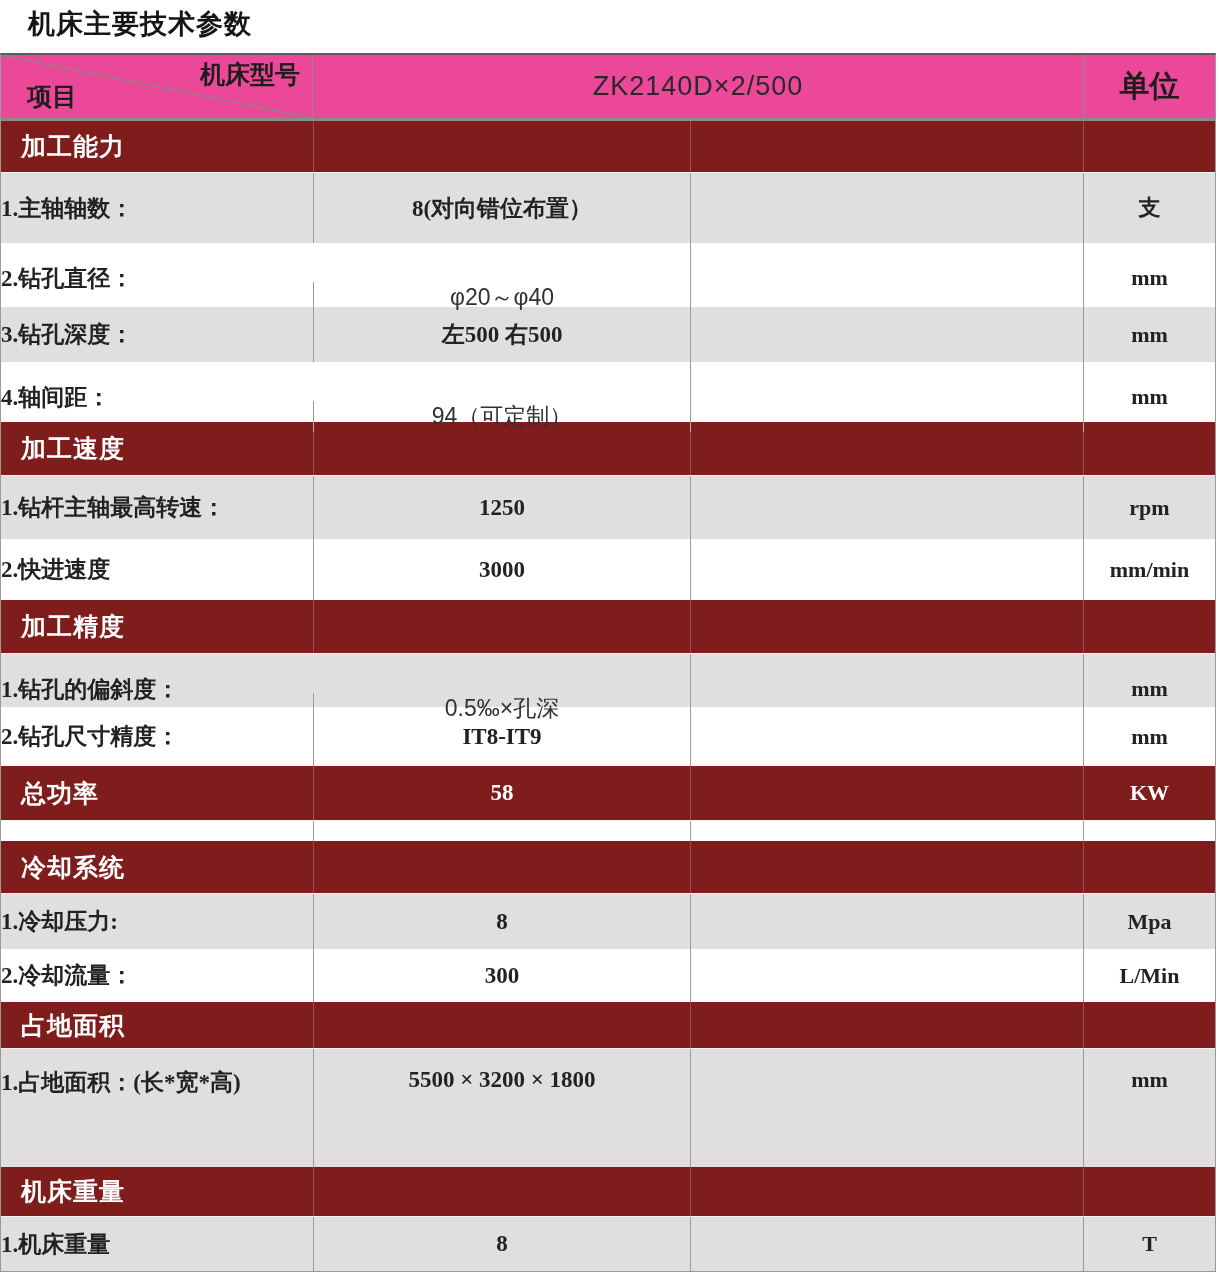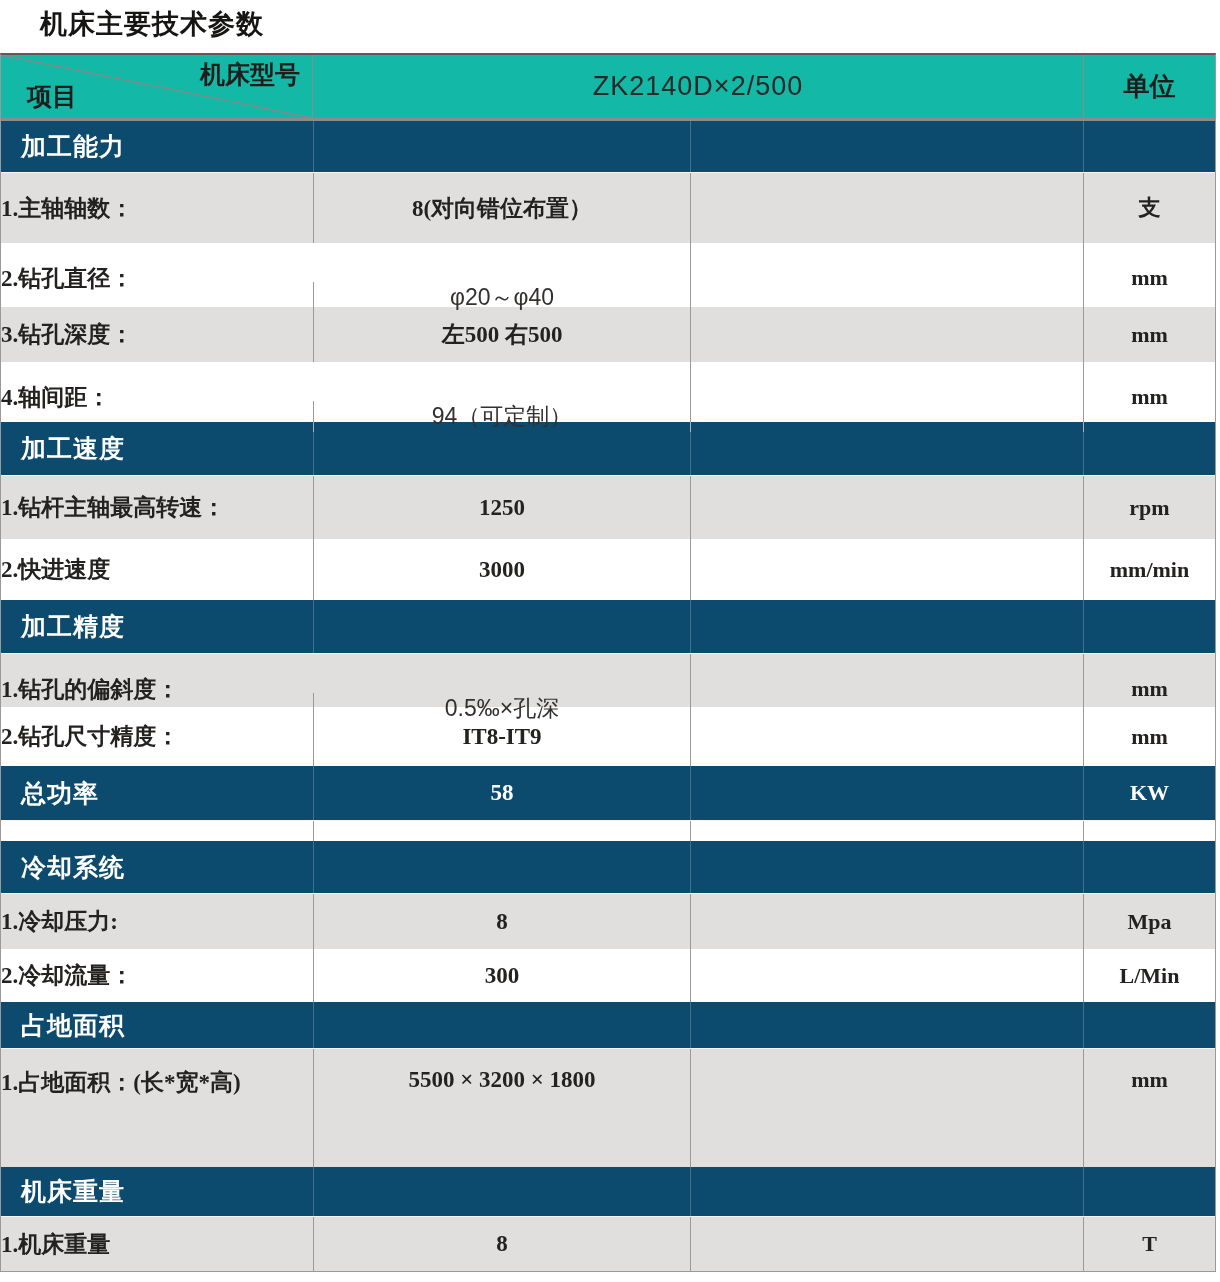--- a/index.html
+++ b/index.html
@@ -3,57 +3,57 @@
 <meta charset="utf-8">
 <style>
   * { box-sizing: border-box; margin: 0; padding: 0; }
   html, body { background: #ffffff; }
   body {
     width: 1220px; height: 1282px;
     font-family: "Liberation Serif", "DejaVu Serif", serif;
     color: #1f1d1b;
     overflow: hidden;
   }
-  .title-bar { height: 53px; padding: 6px 0 0 40px; }
+  .title-bar { height: 53px; padding: 6px 0 0 28px; }
   .title-bar h1 {
     font-size: 27px; font-weight: bold; letter-spacing: 1px;
     font-family: "Liberation Sans", "DejaVu Sans", sans-serif;
     color: #171513;
   }
   .spec-table {
     width: 1216px;
     border-left: 1px solid #9a9a9a;
     border-right: 1px solid #9a9a9a;
     border-top: 2px solid #5d5b59;
     border-bottom: 1px solid #9a9a9a;
   }
   
   .hdr-row {
     display: grid; grid-template-columns: 312px 770px auto;
-    height: 66px; background: #14b8a6;
+    height: 66px; background: #ec4899;
     border-bottom: 3px solid #8e8b88;
   }
   .corner-cell { position: relative; border-right: 1px solid #8e8c8a; }
   .corner-cell svg { position: absolute; inset: 0; width: 100%; height: 100%; }
   .corner-top {
     position: absolute; top: 3px; right: 12px;
     font-size: 25px; font-weight: bold;
   }
   .corner-bottom {
     position: absolute; bottom: 5px; left: 26px;
     font-size: 25px; font-weight: bold;
   }
   .model-cell {
     display: flex; align-items: center; justify-content: center;
     font-family: "Liberation Sans", "DejaVu Sans", sans-serif;
     font-size: 27px; color: #2b2927; letter-spacing: 1px;
   }
   .unit-hdr-cell {
     display: flex; align-items: center; justify-content: center;
-    font-size: 26px; font-weight: bold;
+    font-size: 30px; font-weight: bold;
     border-left: 1px solid #8e8c8a;
   }
   
   .row { display: grid; grid-template-columns: 312px 377px 393px auto; }
   .row .c2, .row .c3, .row .c4 { border-left: 1px solid #9a9a9a; }
   .row.gray  { background: #e0dfdd; }
   .row.white { background: #ffffff; }
   .c1 {
     display: flex; align-items: center;
     font-size: 23px; font-weight: bold; color: #242220;
@@ -67,21 +67,21 @@
     font-family: "Liberation Sans", "DejaVu Sans", sans-serif;
     color: #33312f;
     margin-top: 39px;
   }
   .c3 { }
   .c4 {
     display: flex; align-items: center; justify-content: center;
     font-size: 22px; font-weight: bold; color: #242220;
   }
   
-  .row.sec { background: #0c4a6e; border-bottom: 1px solid #f5f4f2; }
+  .row.sec { background: #7f1d1d; border-bottom: 1px solid #f5f4f2; }
   .row.sec .c2, .row.sec .c3, .row.sec .c4 { border-left: 1px solid rgba(255,255,255,0.22); }
   .row.sec .c1 {
     padding-left: 20px;
     font-family: "Liberation Sans", "DejaVu Sans", sans-serif;
     font-size: 25px; font-weight: bold; color: #ffffff; letter-spacing: 1px;
   }
   .row.sec .c2, .row.sec .c4 { color: #ffffff; }
   
   .row.tall .c1, .row.tall .c2, .row.tall .c4 {
     align-items: flex-start; padding-top: 18px;

